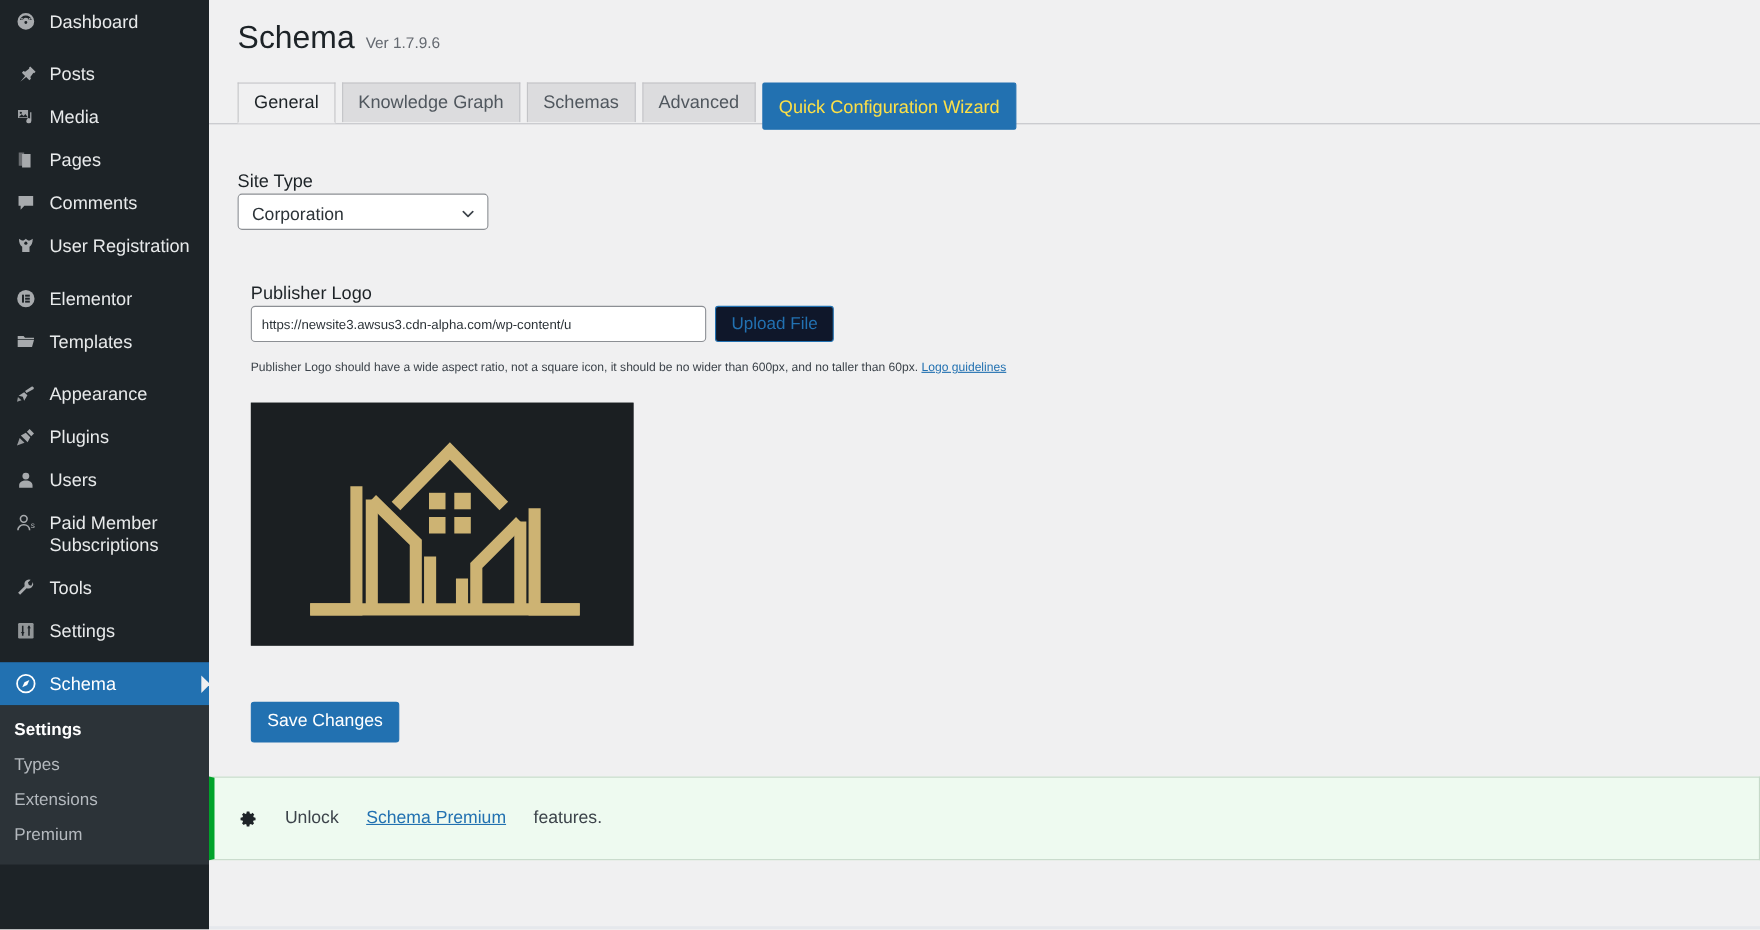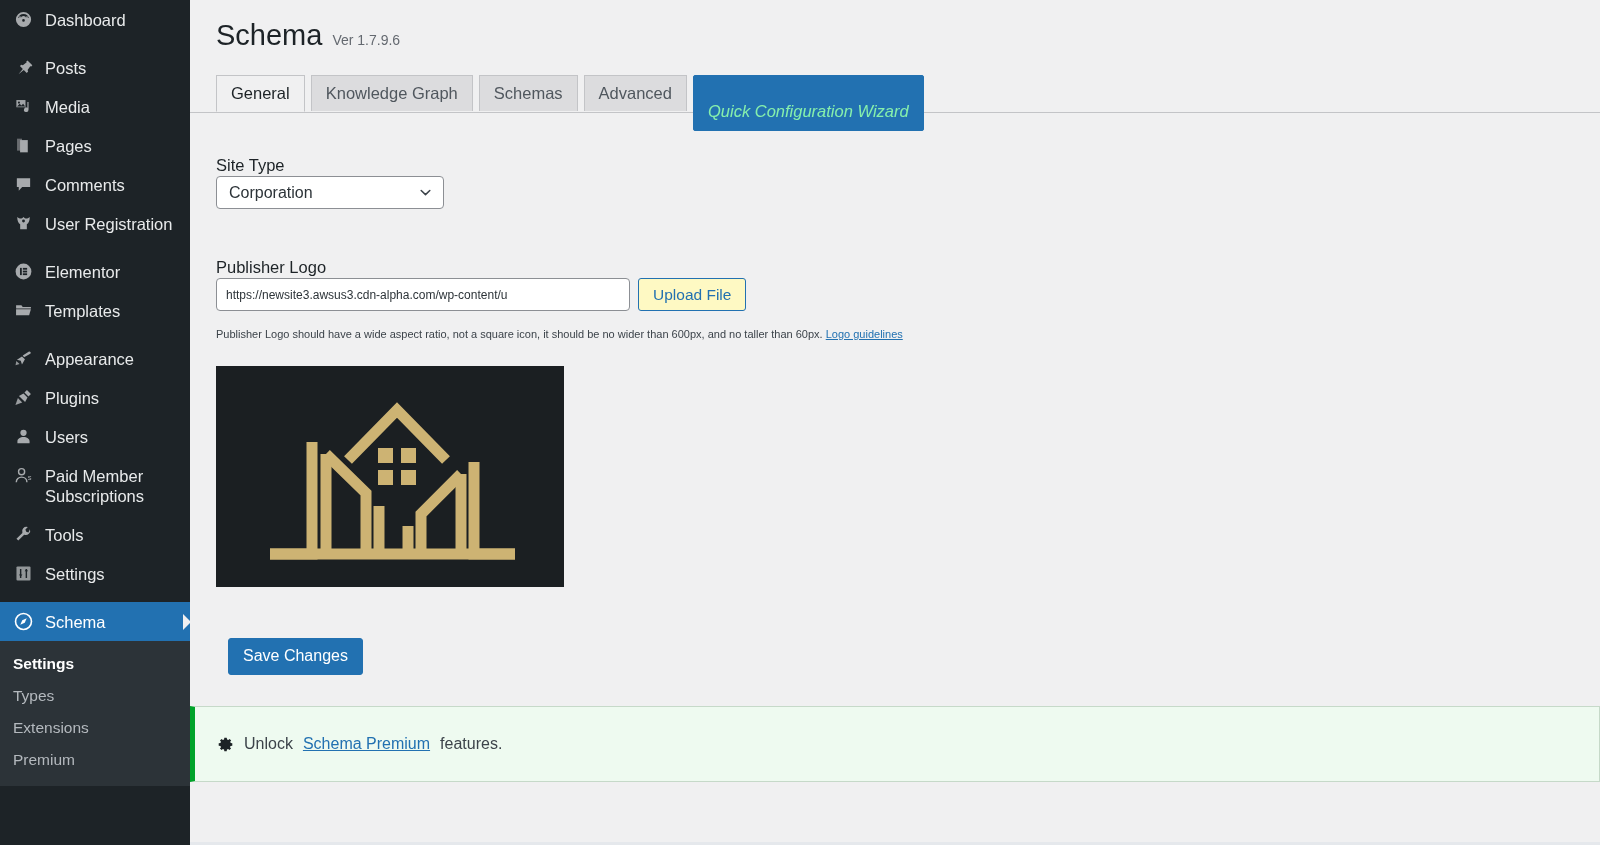--- a/index.html
+++ b/index.html
@@ -138,25 +138,24 @@
     background: #f0f0f1;
     color: #1d2327;
     border-bottom: 1px solid #f0f0f1;
     margin-bottom: -1px;
     position: relative;
     z-index: 3;
   }
   .nav-tab.primary {
     background: #2271b1;
     border-color: #2271b1;
-    color: #86efac;
-    padding: 25px 14px 9px 14px;
+    color: #fde047;
+    padding: 12px 14px 9px 14px;
     border-radius: 2px;
     border-bottom: 1px solid #2271b1;
-    font-style: italic;
   }
 
   
   #form-area { padding: 0 0 0 26px; }
 
   .form-row {
     display: flex;
     align-items: flex-start;
     flex-direction: column;
   }
@@ -172,50 +171,49 @@
   #site-type-row { margin-top: 35px; }
   #site-type-row .form-label { padding-top: 6px; }
 
   .select-box {
     width: 228px;
     height: 33px;
     background: #fff;
     border: 1px solid #8c8f94;
     border-radius: 4px;
     display: flex;
-    align-items: center;
-    padding: 0 10px 0 12px;
+    padding: 10px 10px 0 12px;
     font-size: 16px;
     color: #2c3338;
     cursor: pointer;
     justify-content: space-between;
   }
   .select-box .caret { color: #3c434a; display: flex; }
 
-  #publisher-row { margin-top: 40px; }
+  #publisher-row { margin-top: 40px; margin-left: 12px; }
   #publisher-row .form-label { padding-top: 7px; }
 
   .input-line { display: flex; align-items: center; gap: 8px; }
   #publisher-input {
     width: 414px;
     height: 33px;
     border: 1px solid #8c8f94;
     border-radius: 4px;
     background: #fff;
     font-size: 12px;
     color: #2c3338;
     padding: 0 9px;
     font-family: "Liberation Sans", sans-serif;
     outline: none;
   }
   #upload-file-btn {
     height: 33px;
     border: 1px solid #2271b1;
     border-radius: 3px;
-    background: #fef9c3;
+    background: #0f172a;
     color: #2271b1;
     font-size: 15.5px;
     padding: 0 14px;
     cursor: pointer;
     font-family: "Liberation Sans", sans-serif;
     white-space: nowrap;
   }
 
   #publisher-help {
     margin-top: 12px;
@@ -254,21 +252,21 @@
   #premium-notice {
     margin-top: 31px;
     margin-left: 0;
     margin-right: 0;
     background: #eefaf0;
     border: 1px solid #c6d9c9;
     border-left: 5px solid #00a32a;
     padding: 26px 12px 26px 22px;
     display: flex;
     align-items: center;
-    gap: 10px;
+    gap: 25px;
     font-size: 16px;
     color: #3c434a;
     line-height: 22px;
   }
   #premium-notice a {
     color: #2271b1;
     text-decoration: underline;
   }
   .gear-ico { display: flex; align-items: center; color: #1d2327; }
 

